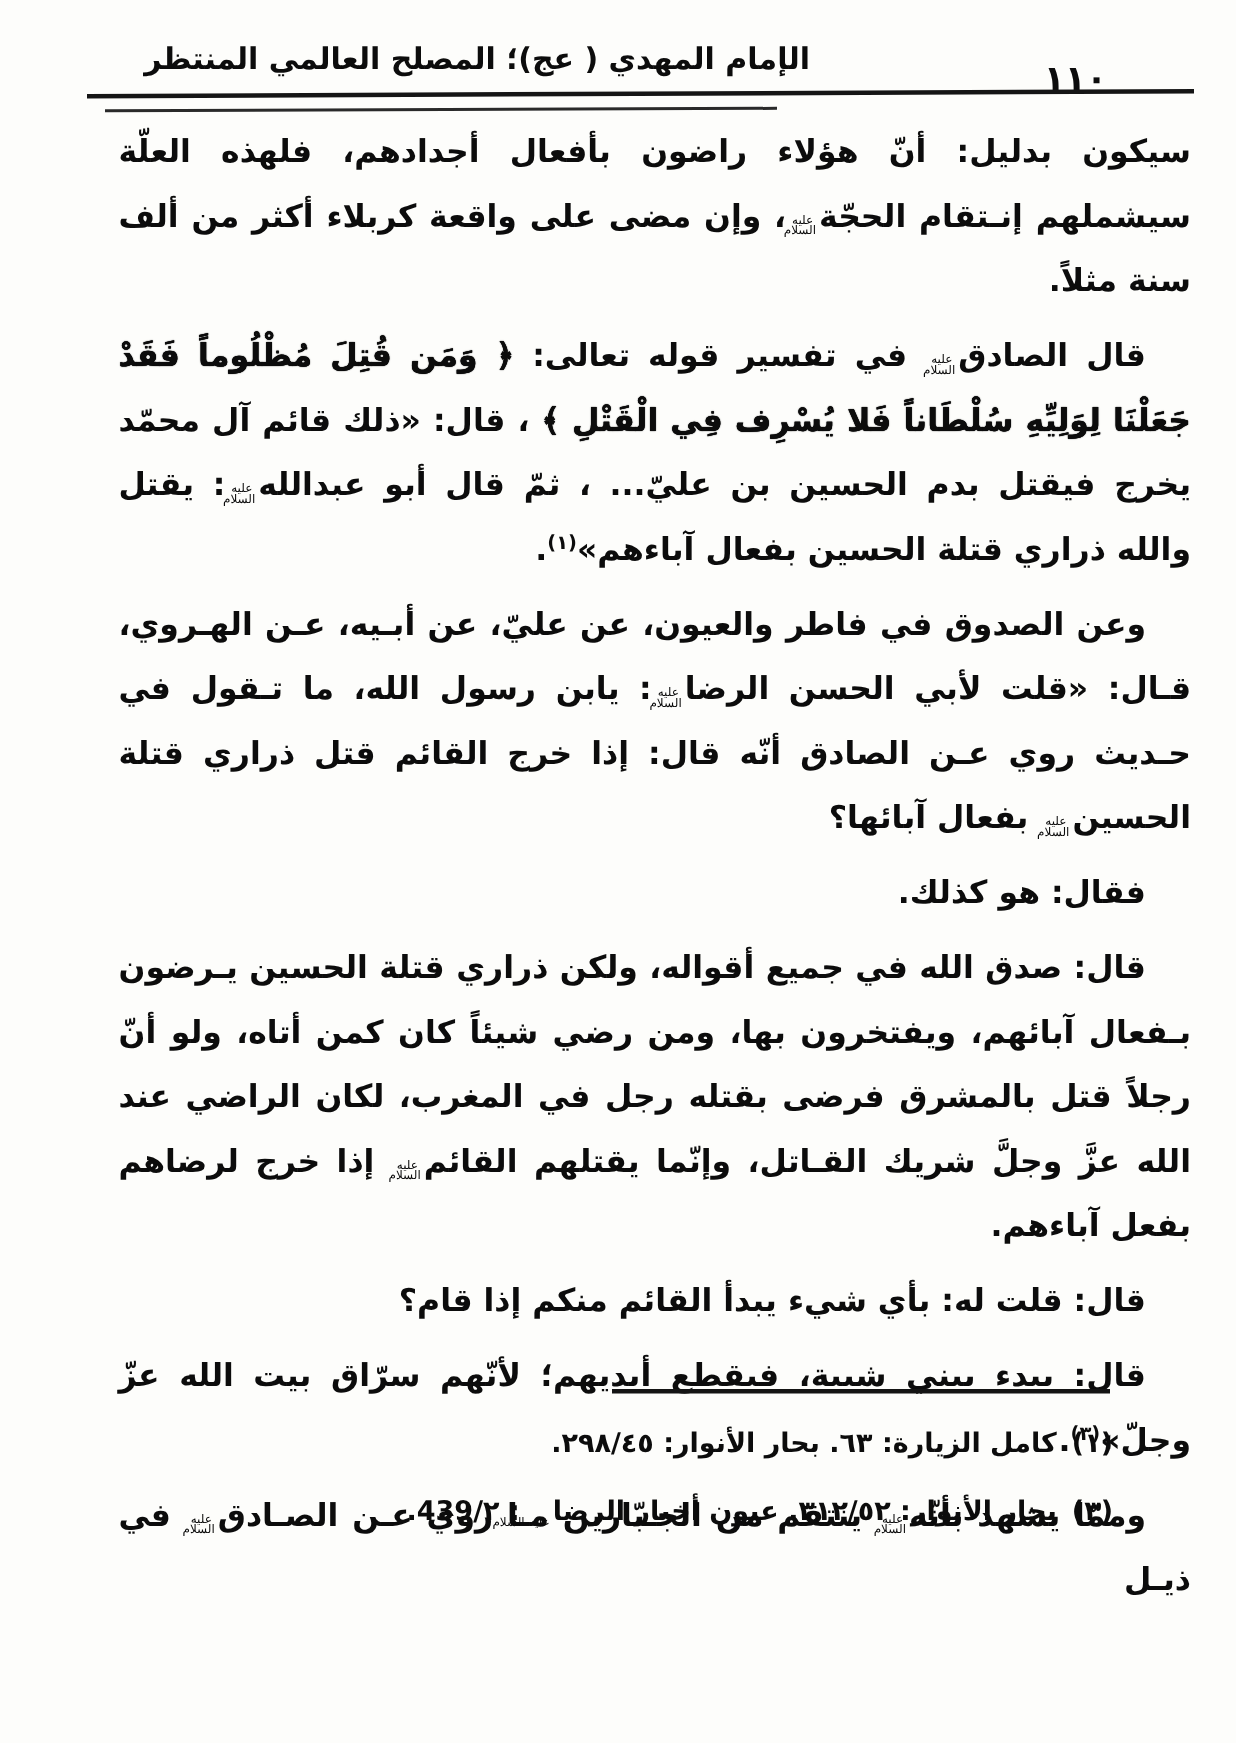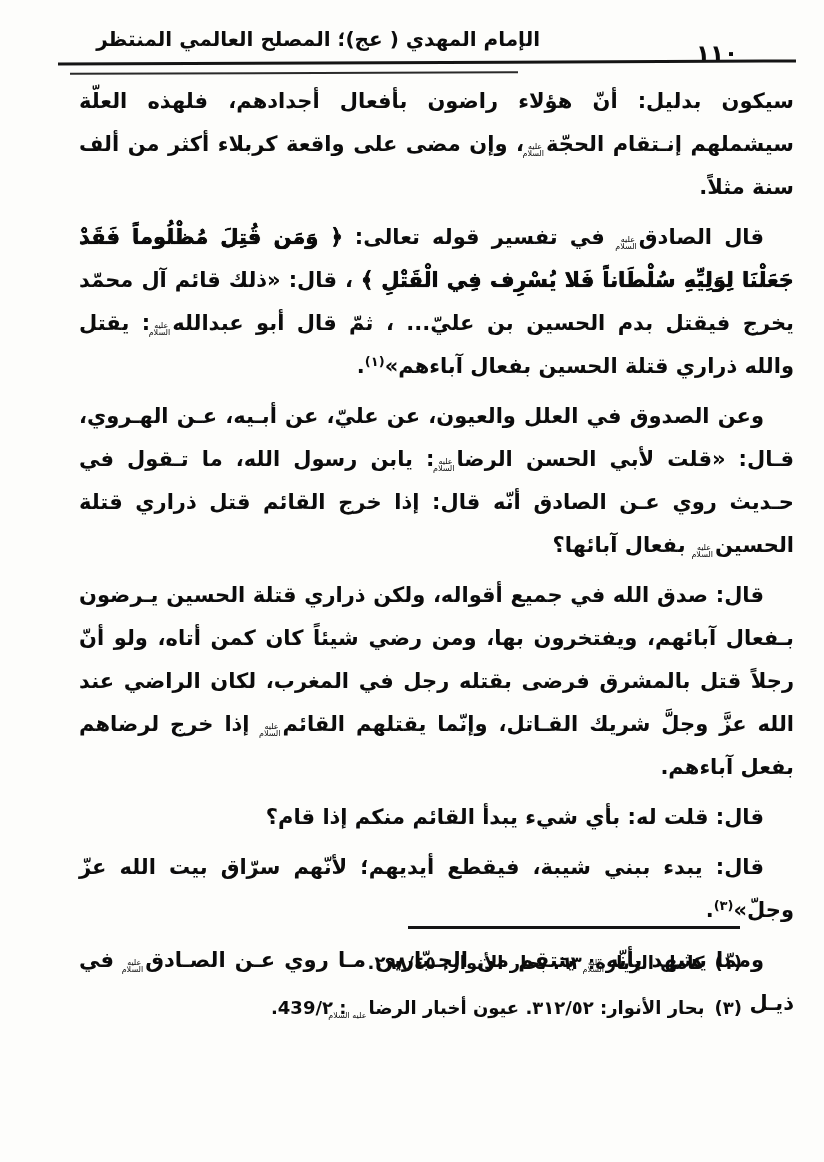--- a/index.html
+++ b/index.html
@@ -76,21 +76,22 @@
   <div class="hdr-pagenum">١١٠</div>
 
   <div class="hdr-title">الإمام المهدي ( عج)؛ المصلح العالمي المنتظر</div>
 
   <div class="rule-heavy"></div>
   <div class="rule-thin"></div>
 
   <main class="body-text" id="paragraphs">
       <p class="para"><span>سيكون بدليل: أنّ هؤلاء راضون بأفعال أجدادهم، فلهذه العلّة سيشملهم إنـتقام الحجّة</span><span class="hon">عليه السلام</span><span>، وإن مضى على واقعة كربلاء أكثر من ألف سنة مثلاً.</span></p>
       <p class="para indent"><span>قال الصادق</span><span class="hon">عليه السلام</span><span> في تفسير قوله تعالى: </span><span class="quran">﴿ وَمَن قُتِلَ مُظْلُوماً فَقَدْ جَعَلْنَا لِوَلِيِّهِ سُلْطَاناً فَلا يُسْرِف فِي الْقَتْلِ ﴾</span><span> ، قال: «ذلك قائم آل محمّد يخرج فيقتل بدم الحسين بن عليّ... ، ثمّ قال أبو عبدالله</span><span class="hon">عليه السلام</span><span>: يقتل والله ذراري قتلة الحسين بفعال آباءهم»</span><sup class="ref">(١)</sup><span>.</span></p>
-      <p class="para indent"><span>وعن الصدوق في العلل والعيون، عن عليّ، عن أبـيه، عـن الهـروي، قـال: «قلت لأبي الحسن الرضا</span><span class="hon">عليه السلام</span><span>: يابن رسول الله، ما تـقول في حـديث روي عـن الصادق أنّه قال: إذا خرج القائم قتل ذراري قتلة الحسين</span><span class="hon">عليه السلام</span><span> بفعال آبائها؟</span></p>
+      <p class="para indent"><span>وعن الصدوق في فاطر والعيون، عن عليّ، عن أبـيه، عـن الهـروي، قـال: «قلت لأبي الحسن الرضا</span><span class="hon">عليه السلام</span><span>: يابن رسول الله، ما تـقول في حـديث روي عـن الصادق أنّه قال: إذا خرج القائم قتل ذراري قتلة الحسين</span><span class="hon">عليه السلام</span><span> بفعال آبائها؟</span></p>
+      <p class="para indent"><span>فقال: هو كذلك.</span></p>
       <p class="para indent"><span>قال: صدق الله في جميع أقواله، ولكن ذراري قتلة الحسين يـرضون بـفعال آبائهم، ويفتخرون بها، ومن رضي شيئاً كان كمن أتاه، ولو أنّ رجلاً قتل بالمشرق فرضى بقتله رجل في المغرب، لكان الراضي عند الله عزَّ وجلَّ شريك القـاتل، وإنّما يقتلهم القائم</span><span class="hon">عليه السلام</span><span> إذا خرج لرضاهم بفعل آباءهم.</span></p>
       <p class="para indent"><span>قال: قلت له: بأي شيء يبدأ القائم منكم إذا قام؟</span></p>
       <p class="para indent"><span>قال: يبدء ببني شيبة، فيقطع أيديهم؛ لأنّهم سرّاق بيت الله عزّ وجلّ»</span><sup class="ref">(٣)</sup><span>.</span></p>
       <p class="para indent"><span>وممّا يشهد بأنّه</span><span class="hon">عليه السلام</span><span> ينتقم من الجـبّارين مـا روي عـن الصـادق</span><span class="hon">عليه السلام</span><span> في ذيـل</span></p>
     </main>
 
   <div class="fn-sep"></div>
 
   <section class="footnotes" id="footnotes">
       <div class="fn-row"><span class="fn-num">(١)</span><span><span>كامل الزيارة: ٦٣. بحار الأنوار: ٢٩٨/٤٥.</span></span></div>

